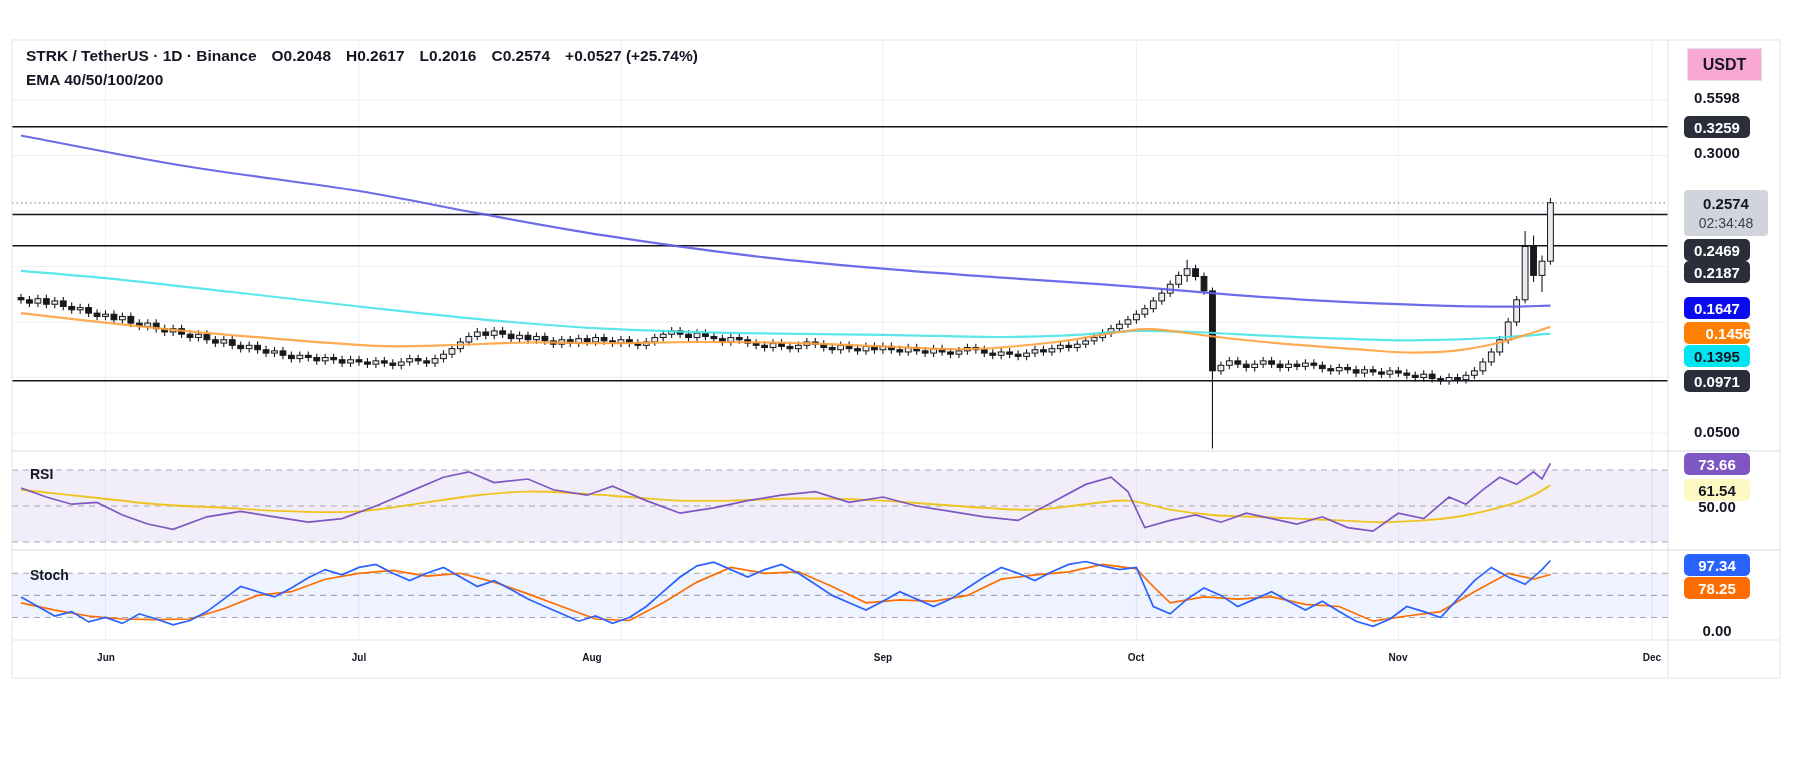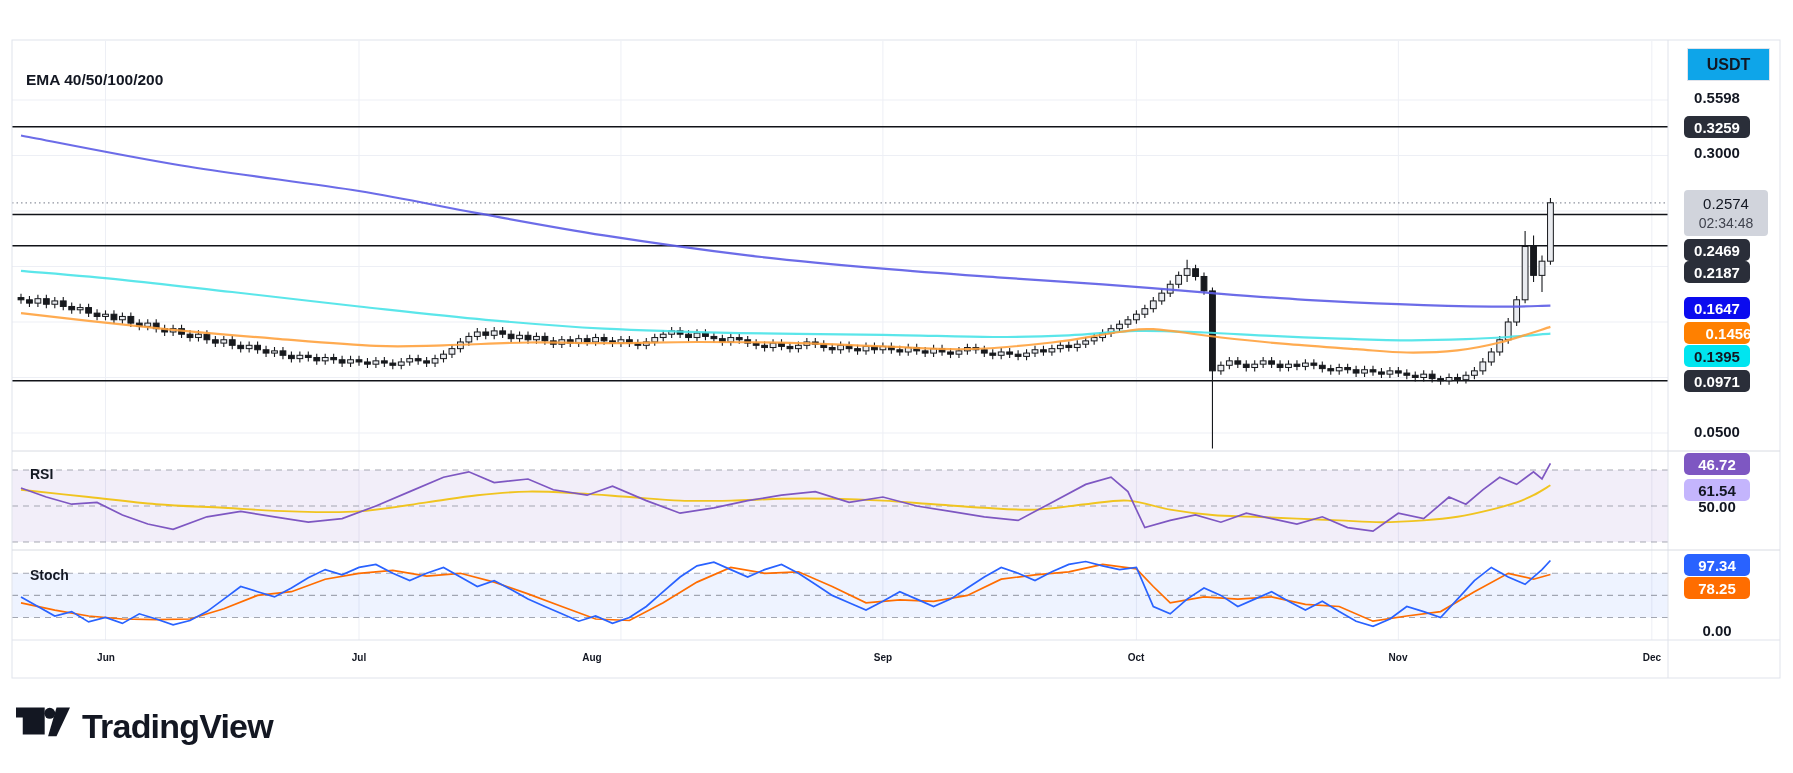--- a/index.html
+++ b/index.html
@@ -12,42 +12,42 @@
   .attribution { left:16px; top:8px; font-size:15.5px; font-weight:700; letter-spacing:.1px; }
 
   .title-row { left:26px; top:47px; font-size:15.5px; font-weight:600; white-space:nowrap; }
   .title-row span { margin-right:15px; }
   .ema-settings { left:26px; top:71px; font-size:15.5px; font-weight:600; }
 
   .pane-label { font-size:14px; font-weight:600; z-index:4; }
   .rsi-label   { left:30px; top:466px; }
   .stoch-label { left:30px; top:567px; }
 
-  .usdt-btn { left:1687px; top:48px; width:83px; height:33px; border:1.5px solid #e0e3eb;
+  .usdt-btn { left:1687px; top:48px; width:75px; height:33px; border:1.5px solid #e0e3eb;
               border-radius:0; display:flex; align-items:center; justify-content:center;
-              font-size:16px; font-weight:600; background:#0ea5e9; z-index:5; cursor:pointer; }
+              font-size:16px; font-weight:600; background:#f9a8d4; z-index:5; cursor:pointer; }
 
   .tick { left:1684px; width:66px; height:18px; text-align:center; font-size:15px;
           font-weight:600; z-index:2; line-height:18px; }
   .tag  { left:1684px; width:66px; height:22px; border-radius:5px; display:flex;
           align-items:center; justify-content:center; font-size:15px; font-weight:700;
           color:#fff; z-index:3; }
   .tag-dark   { background:#2a2e39; }
   .tag-blue   { background:#0b0bef; }
   .tag-orange { background:#ff8000;padding-left:23px; }
   .tag-cyan   { background:#00e5f0; color:#131722; }
   .tag-purple { background:#7e57c2; }
-  .tag-gold   { background:#c4b5fd; color:#131722; }
+  .tag-gold   { background:#fef9c3; color:#131722; }
   .tag-stblue { background:#2962ff; }
   .tag-storange { background:#ff6d00; }
 
   .current-tag { left:1684px; top:190px; width:84px; height:46px; background:#d1d4dc;
                  border-radius:4px; z-index:4; display:flex; flex-direction:column;
                  align-items:center; justify-content:center; }
-  .current-tag .price { font-size:15px; font-weight:400; color:#131722; line-height:20px; }
+  .current-tag .price { font-size:15px; font-weight:700; color:#131722; line-height:20px; }
   .current-tag .countdown { font-size:14px; font-weight:500; color:#40434e; line-height:18px; }
 
   .month { top:652px; width:60px; text-align:center; font-size:10px; font-weight:600; }
 
   .logo { left:16px; top:704px; display:flex; align-items:center; cursor:pointer; }
   .logo-text { margin-left:12px; font-size:34px; font-weight:800; letter-spacing:-0.8px; color:#131722; }
 </style>
 </head>
 <body>
 
@@ -472,20 +472,23 @@
         <path d="M21.0,596.9L37.9,606.5L54.8,616.0L71.7,611.6L88.6,621.9L105.5,617.5L122.4,623.4L139.3,613.8L156.2,619.0L173.1,624.9L190.0,620.5L206.9,611.6L223.8,599.1L240.7,586.5L257.6,591.7L274.5,596.9L291.4,588.0L308.3,577.7L325.2,569.6L342.1,574.8L359.0,567.4L375.9,564.4L392.8,573.3L409.7,580.6L426.6,573.3L443.5,567.4L460.4,577.0L477.3,586.5L494.2,580.6L511.1,589.5L528.0,599.1L544.9,606.5L561.8,613.8L578.7,621.2L595.6,616.0L612.5,623.4L629.4,617.5L646.3,606.5L663.2,591.7L680.1,577.0L697.0,565.9L713.9,562.2L730.8,569.6L747.7,577.0L764.6,569.6L781.5,564.4L798.4,573.3L815.3,584.3L832.2,595.4L849.1,602.8L866.0,610.1L882.9,601.3L899.8,591.7L916.7,599.1L933.6,606.5L950.5,599.1L967.4,588.0L984.3,577.0L1001.2,567.4L1018.1,573.3L1035.0,580.6L1051.9,571.8L1068.8,564.4L1085.7,561.5L1102.6,565.9L1119.5,569.6L1136.4,567.4L1153.3,606.5L1170.2,613.8L1187.1,599.1L1204.0,588.0L1220.9,595.4L1237.8,606.5L1254.7,599.1L1271.6,591.7L1288.5,601.3L1305.4,610.1L1322.3,601.3L1339.2,611.6L1356.1,621.2L1373.0,626.4L1389.9,619.0L1406.8,606.5L1423.7,611.6L1440.6,617.5L1457.5,599.1L1474.4,580.6L1491.3,567.4L1508.2,577.0L1525.1,584.3L1542.0,569.6L1550.4,560.5" fill="none" stroke="#2962ff" stroke-width="1.7"></path>
       </g>
       <rect x="12" y="40" width="1768" height="638" fill="none" stroke="#e0e3eb" stroke-width="1"></rect>
       <line x1="1668" y1="40" x2="1668" y2="678" stroke="#e0e3eb" stroke-width="1"></line>
       <line x1="12" y1="640" x2="1780" y2="640" stroke="#e0e3eb" stroke-width="1"></line>
       <line x1="12" y1="451" x2="1780" y2="451" stroke="#d8dbe2" stroke-width="1"></line>
       <line x1="12" y1="550" x2="1780" y2="550" stroke="#d8dbe2" stroke-width="1"></line>
     </svg>
 
 
+  <div class="abs title-row">
+    <span>STRK / TetherUS · 1D · Binance</span><span>O0.2048</span><span>H0.2617</span><span>L0.2016</span><span>C0.2574</span><span>+0.0527 (+25.74%)</span>
+  </div>
   <div class="abs ema-settings">EMA 40/50/100/200</div>
 
   <div class="abs pane-label rsi-label">RSI</div>
   <div class="abs pane-label stoch-label">Stoch</div>
 
   <div class="abs usdt-btn">USDT</div>
 
   <div>
     <div class="abs tick" style="top:89px">0.5598</div>
     <div class="abs tick" style="top:144px">0.3000</div>
@@ -499,39 +502,31 @@
     <div class="abs tag tag-blue" style="top:297px">0.1647</div>
     <div class="abs tag tag-orange" style="top:322px">0.1456</div>
     <div class="abs tag tag-cyan" style="top:345px">0.1395</div>
 
     <div class="abs current-tag">
       <div class="price">0.2574</div>
       <div class="countdown">02:34:48</div>
     </div>
 
     <div class="abs tick" style="top:498px; z-index:1">50.00</div>
-    <div class="abs tag tag-purple" style="top:453px">46.72</div>
+    <div class="abs tag tag-purple" style="top:453px">73.66</div>
     <div class="abs tag tag-gold" style="top:479px">61.54</div>
 
     <div class="abs tag tag-stblue" style="top:554px">97.34</div>
     <div class="abs tag tag-storange" style="top:577px">78.25</div>
     <div class="abs tick" style="top:622px">0.00</div>
   </div>
 
   <div>
     <div class="abs month" style="left:76px">Jun</div>
     <div class="abs month" style="left:329px">Jul</div>
     <div class="abs month" style="left:562px">Aug</div>
     <div class="abs month" style="left:853px">Sep</div>
     <div class="abs month" style="left:1106px">Oct</div>
     <div class="abs month" style="left:1368px">Nov</div>
     <div class="abs month" style="left:1622px">Dec</div>
   </div>
 
-  <div class="abs logo">
-    <svg width="54" height="44" viewBox="0 0 64 44">
-      <path d="M0,0 H34 V12 H20 V32 H34 V12 H34 Z M0,0 H34 V12 H20 V32 H8 V12 H0 Z" fill="#131722"></path>
-      <circle cx="40" cy="7" r="6.5" fill="#131722"></circle>
-      <path d="M48,0 H64 L48,34 H38 Z" fill="#131722"></path>
-    </svg>
-    <span class="logo-text">TradingView</span>
-  </div>
 </div>
 
 </body></html>

